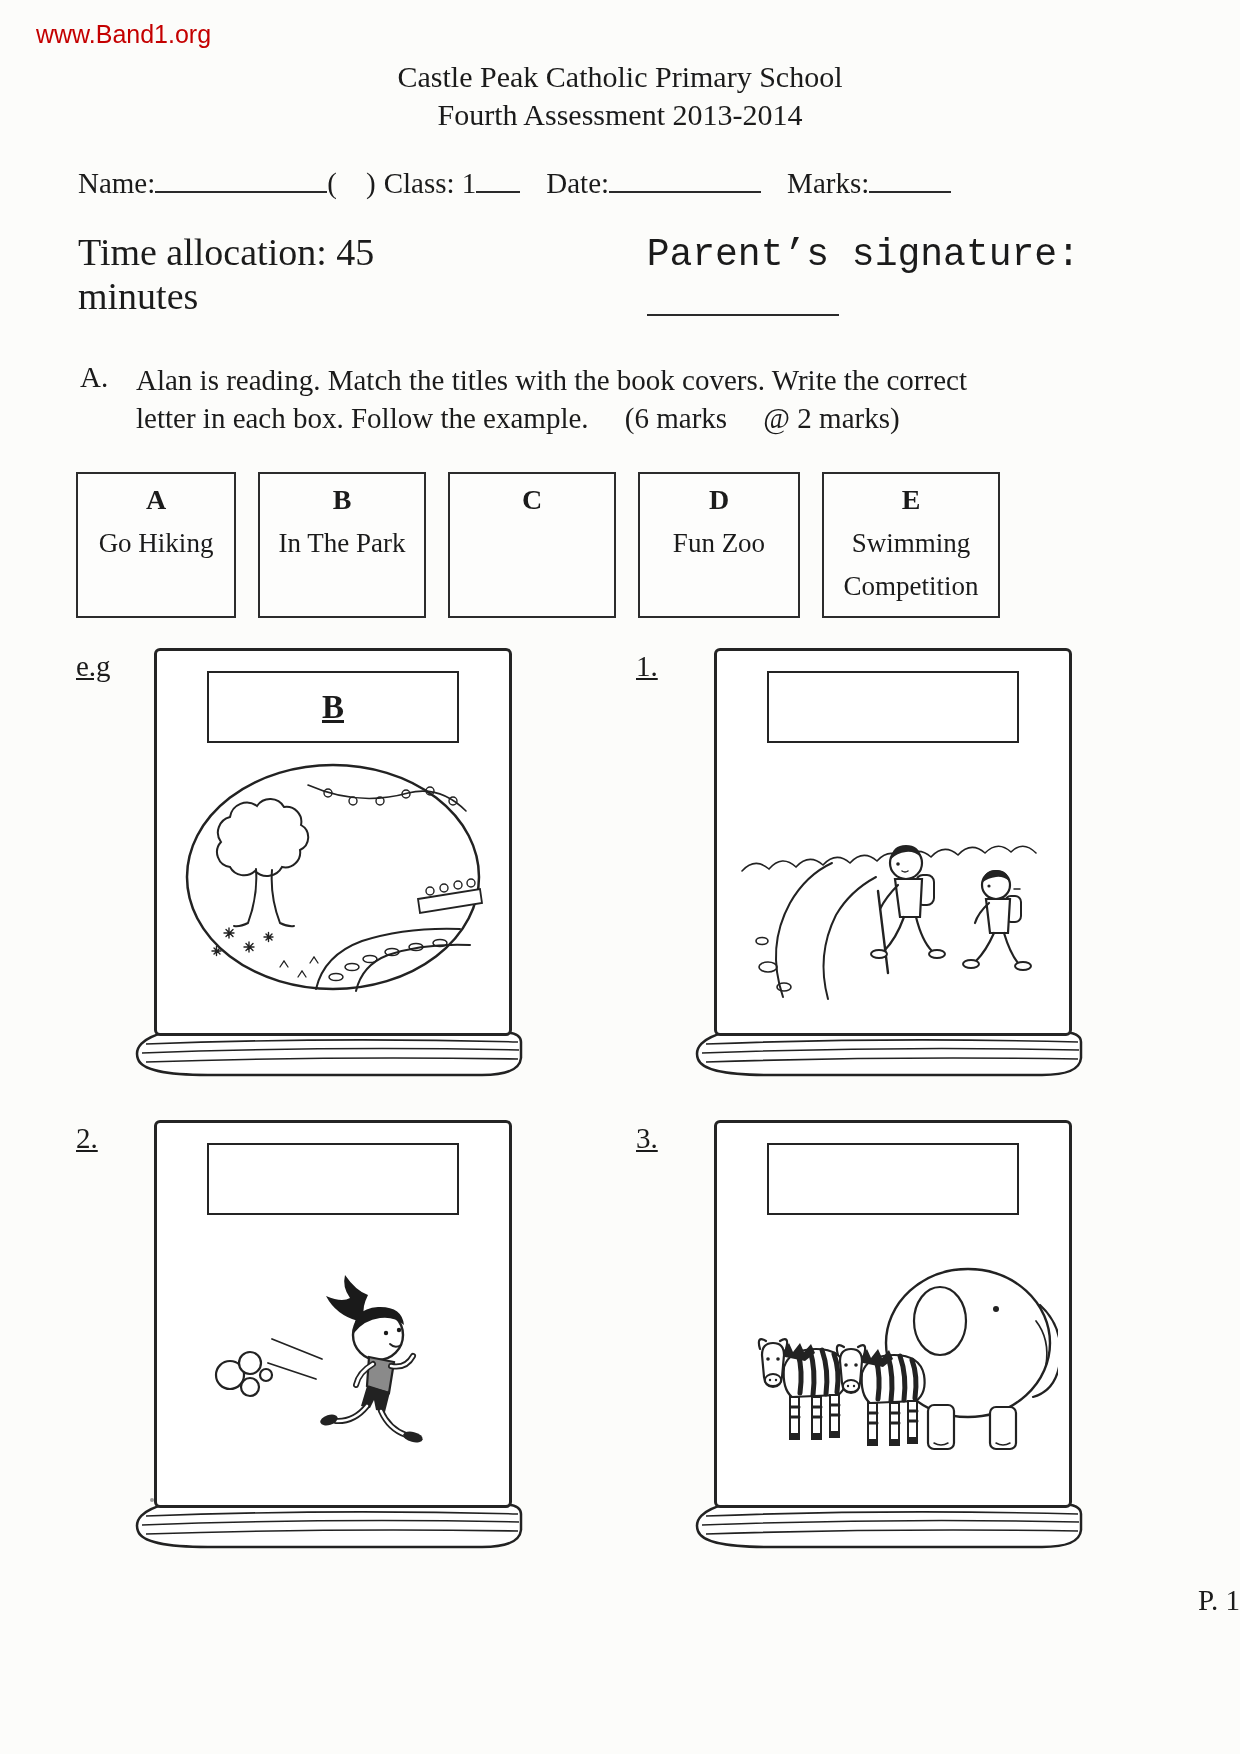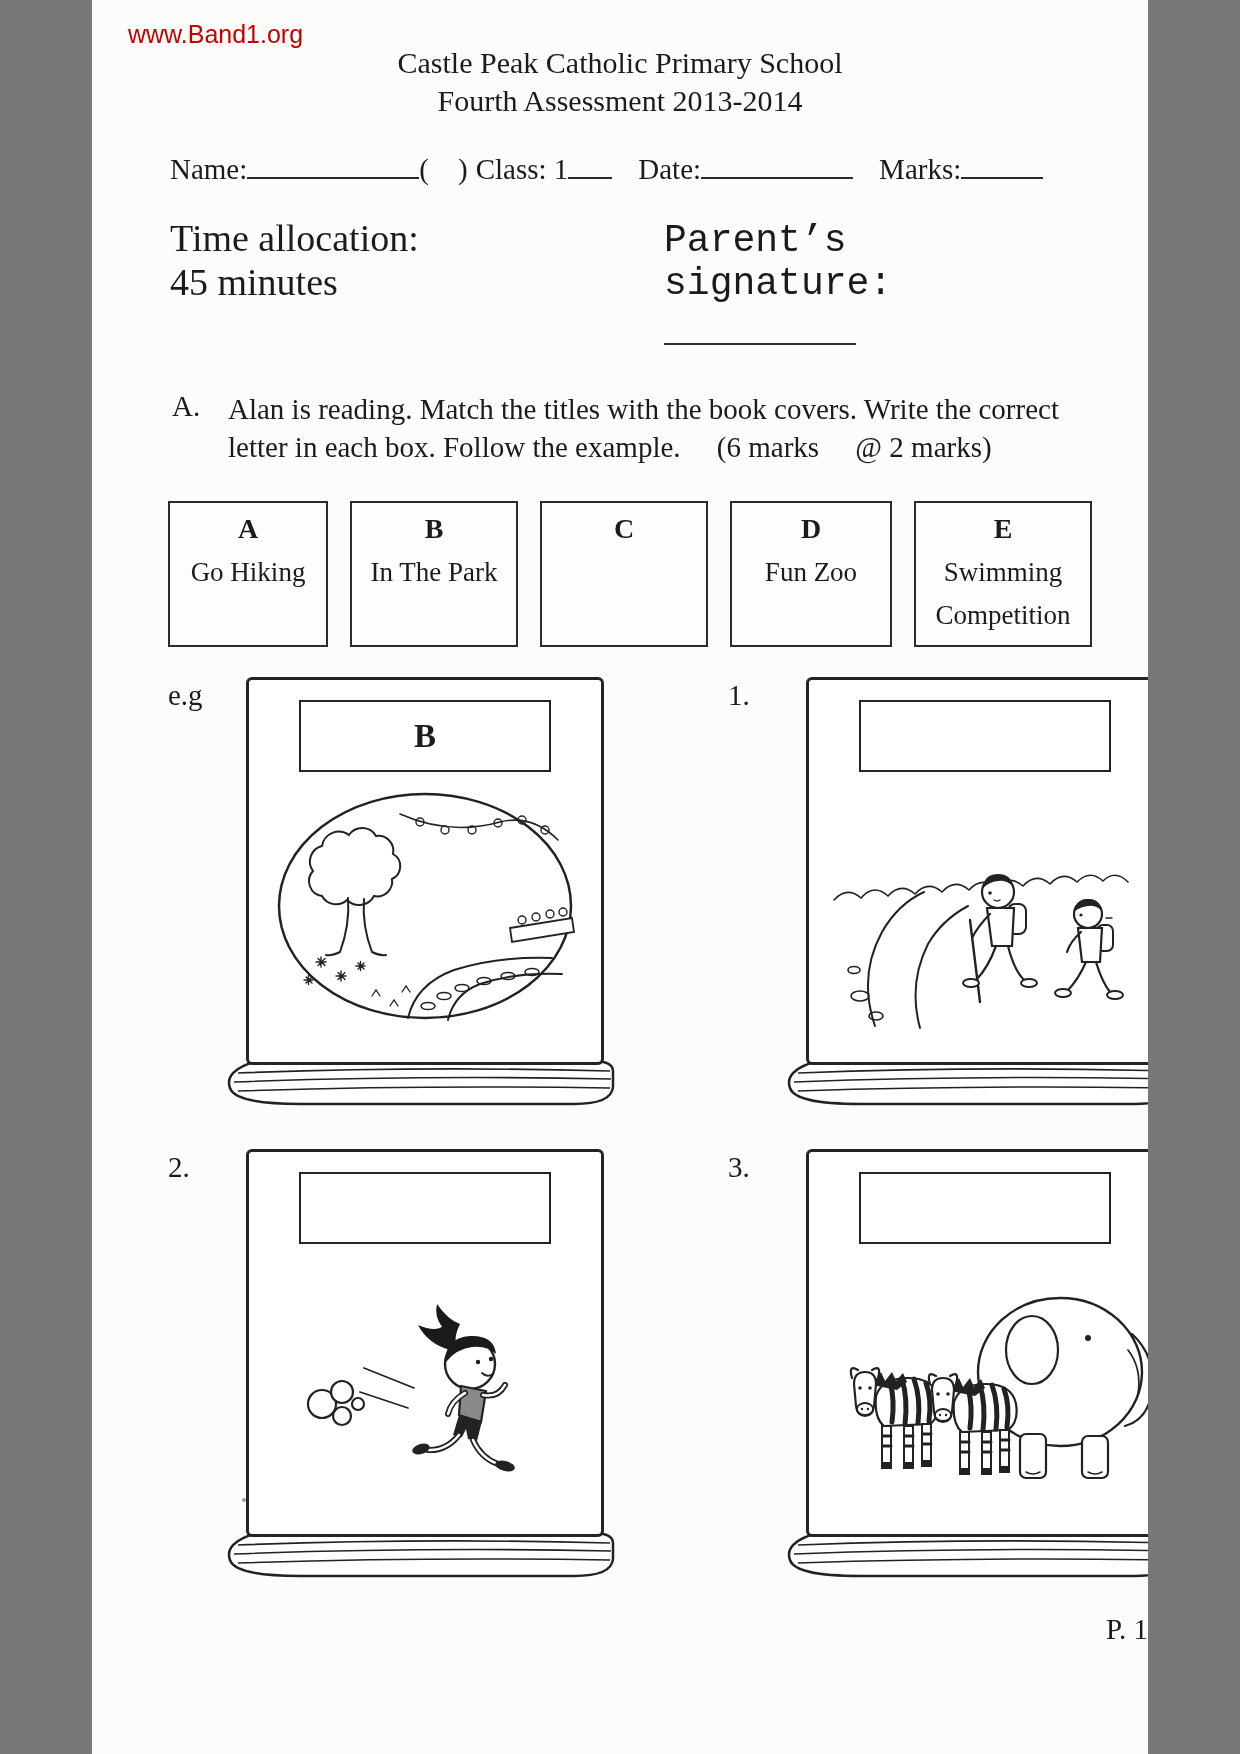--- a/index.html
+++ b/index.html
@@ -1,31 +1,31 @@
 <!DOCTYPE html>
 <html><head>
 <meta charset="utf-8">
 <style>
   * { box-sizing: border-box; margin: 0; padding: 0; }
   html,body { background:#777; }
   .page {
-    width: 1056px; height: 1754px;
+    width: 1240px; height: 1754px;
     margin: 0 auto;
     background: #fcfcfa;
     position: relative;
     font-family: "Liberation Serif", serif;
     color: #1b1b1b;
     overflow: hidden;
   }
   .watermark {
     position: absolute; top: 20px; left: 36px;
     font-family: "Liberation Sans", sans-serif;
     font-size: 25px; color: #c40000;
   }
-  .header { padding-top: 44px; text-align: center; font-size: 30px; line-height: 1.28; }
+  .header { padding-top: 58px; text-align: center; font-size: 30px; line-height: 1.28; }
   .info-line {
     margin: 28px 70px 0 78px; font-size: 29px;
     display: flex; align-items: baseline; white-space: nowrap;
   }
   .blank { display: inline-block; border-bottom: 2px solid #2a2a2a; height: 1.05em; vertical-align: baseline; }
   .w170{width:172px} .w45{width:44px} .w150{width:152px} .w80{width:82px} .w190{width:192px}
   .sp8{width:8px;display:inline-block} .sp26{width:26px;display:inline-block}
   .meta-line { margin: 30px 70px 0 78px; font-size: 38px; display: flex; align-items: baseline; justify-content: flex-end; }
   .meta-line .sig { margin-left: 212px; font-family: Liberation Mono, monospace; }
   .section { margin: 34px 70px 0 80px; font-size: 29px; display: flex; }
@@ -33,21 +33,21 @@
   .sec-text { line-height: 1.32; }
   .options-row { margin: 34px 0 0 76px; display: flex; gap: 22px; align-items: stretch; }
   .option-box {
     border: 2.5px solid #2c2c2c; background:#fdfdfc;
     min-height: 132px; padding: 10px 6px 8px 6px;
     text-align: center; font-size: 27px;
   }
   .ob-a{width:160px} .ob-b{width:168px} .ob-c{width:168px} .ob-d{width:162px} .ob-e{width:178px}
   .opt-letter { font-weight: bold; font-size: 28px; margin-bottom: 6px; }
   .opt-title { line-height: 1.6; }
-  .books-grid { margin: 30px 0 0 76px; display: grid; grid-template-columns: 560px 560px; row-gap: 42px; }
+  .books-grid { margin: 30px 0 0 76px; display: grid; grid-template-columns: 560px 560px; row-gap: 42px; text-decoration: underline; }
   .book-cell { display: flex; align-items: flex-start; }
   .book-label { font-size: 29px; width: 52px; flex: 0 0 52px; padding-top: 2px; }
   .book { position: relative; width: 420px; }
   .cover {
     width: 358px; height: 388px; margin-left: 26px;
     border: 3px solid #242424; border-radius: 6px;
     background: #fff; position: relative; z-index: 2;
   }
   .answer-box {
     width: 252px; height: 72px; margin: 20px auto 0 auto;

